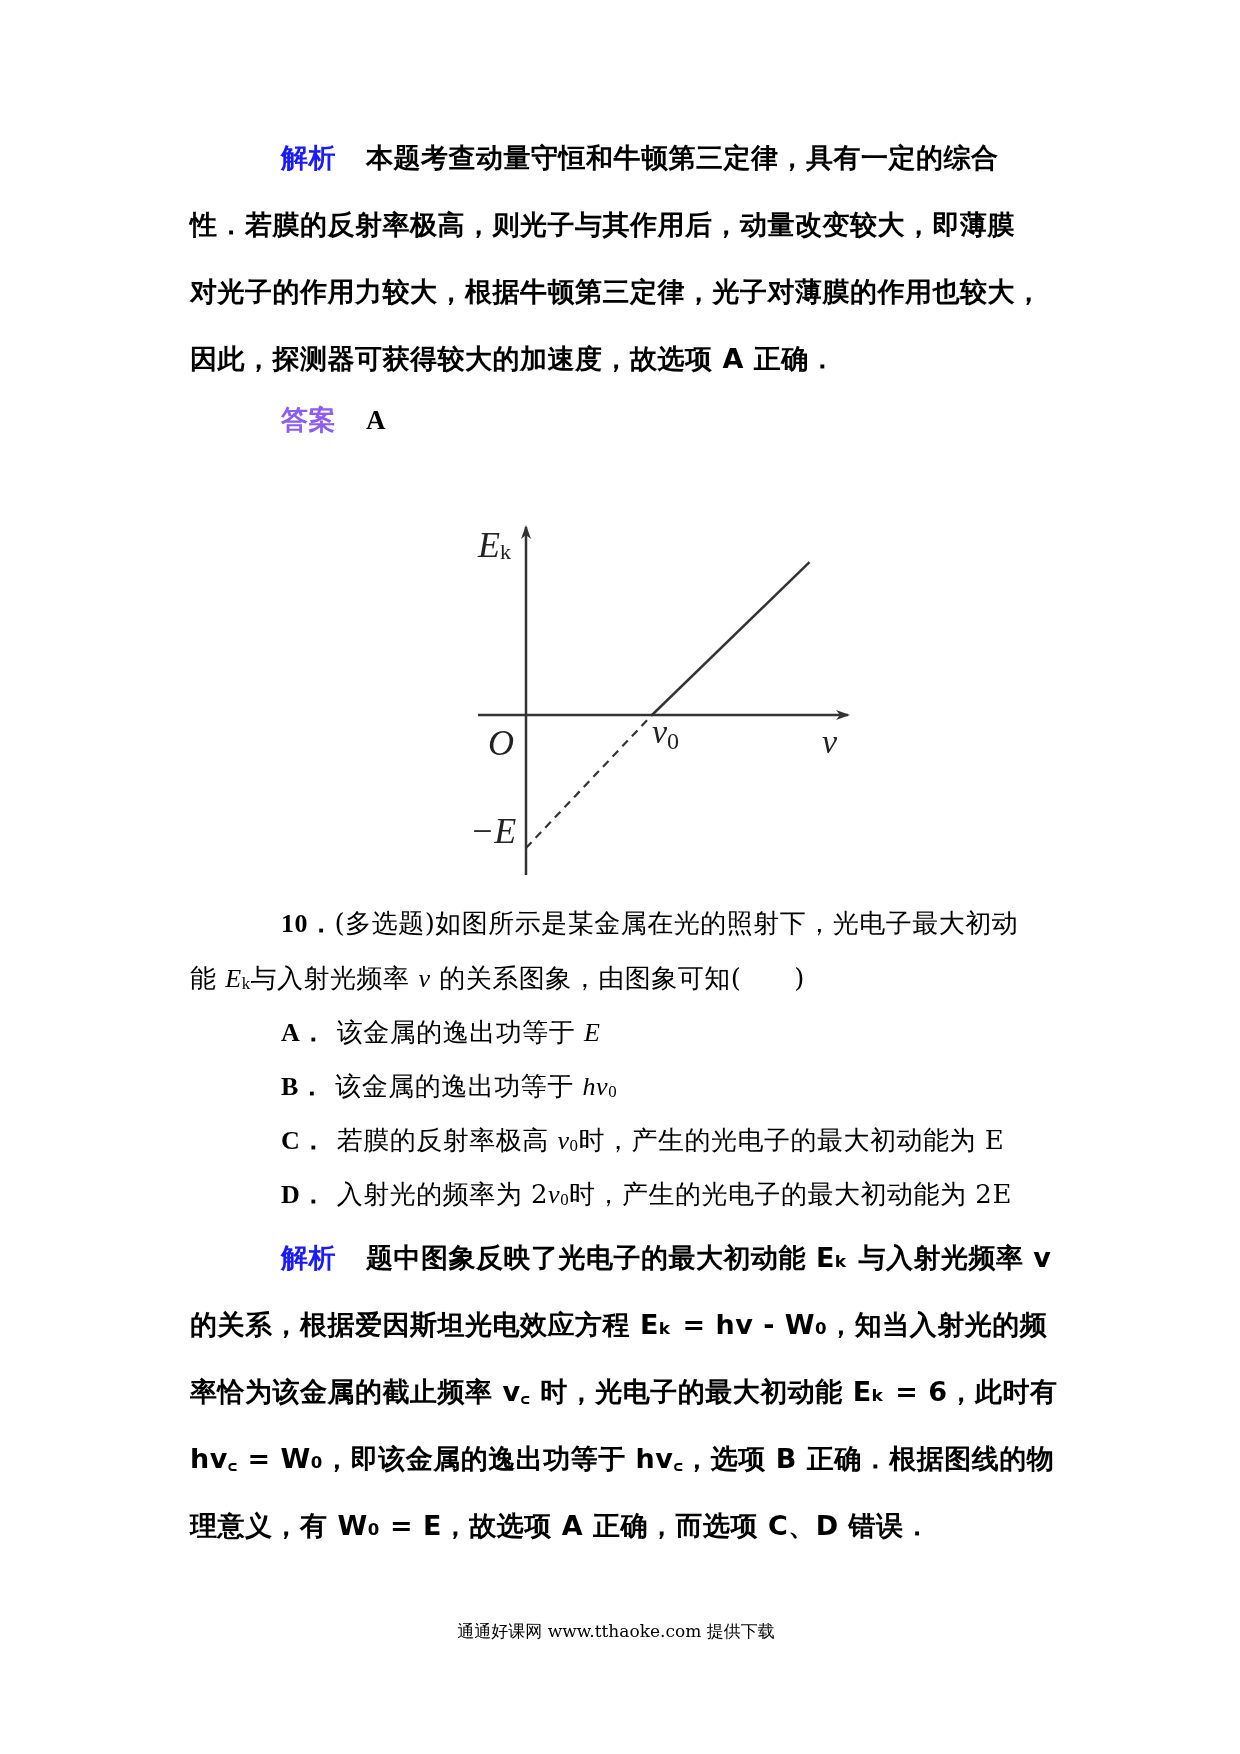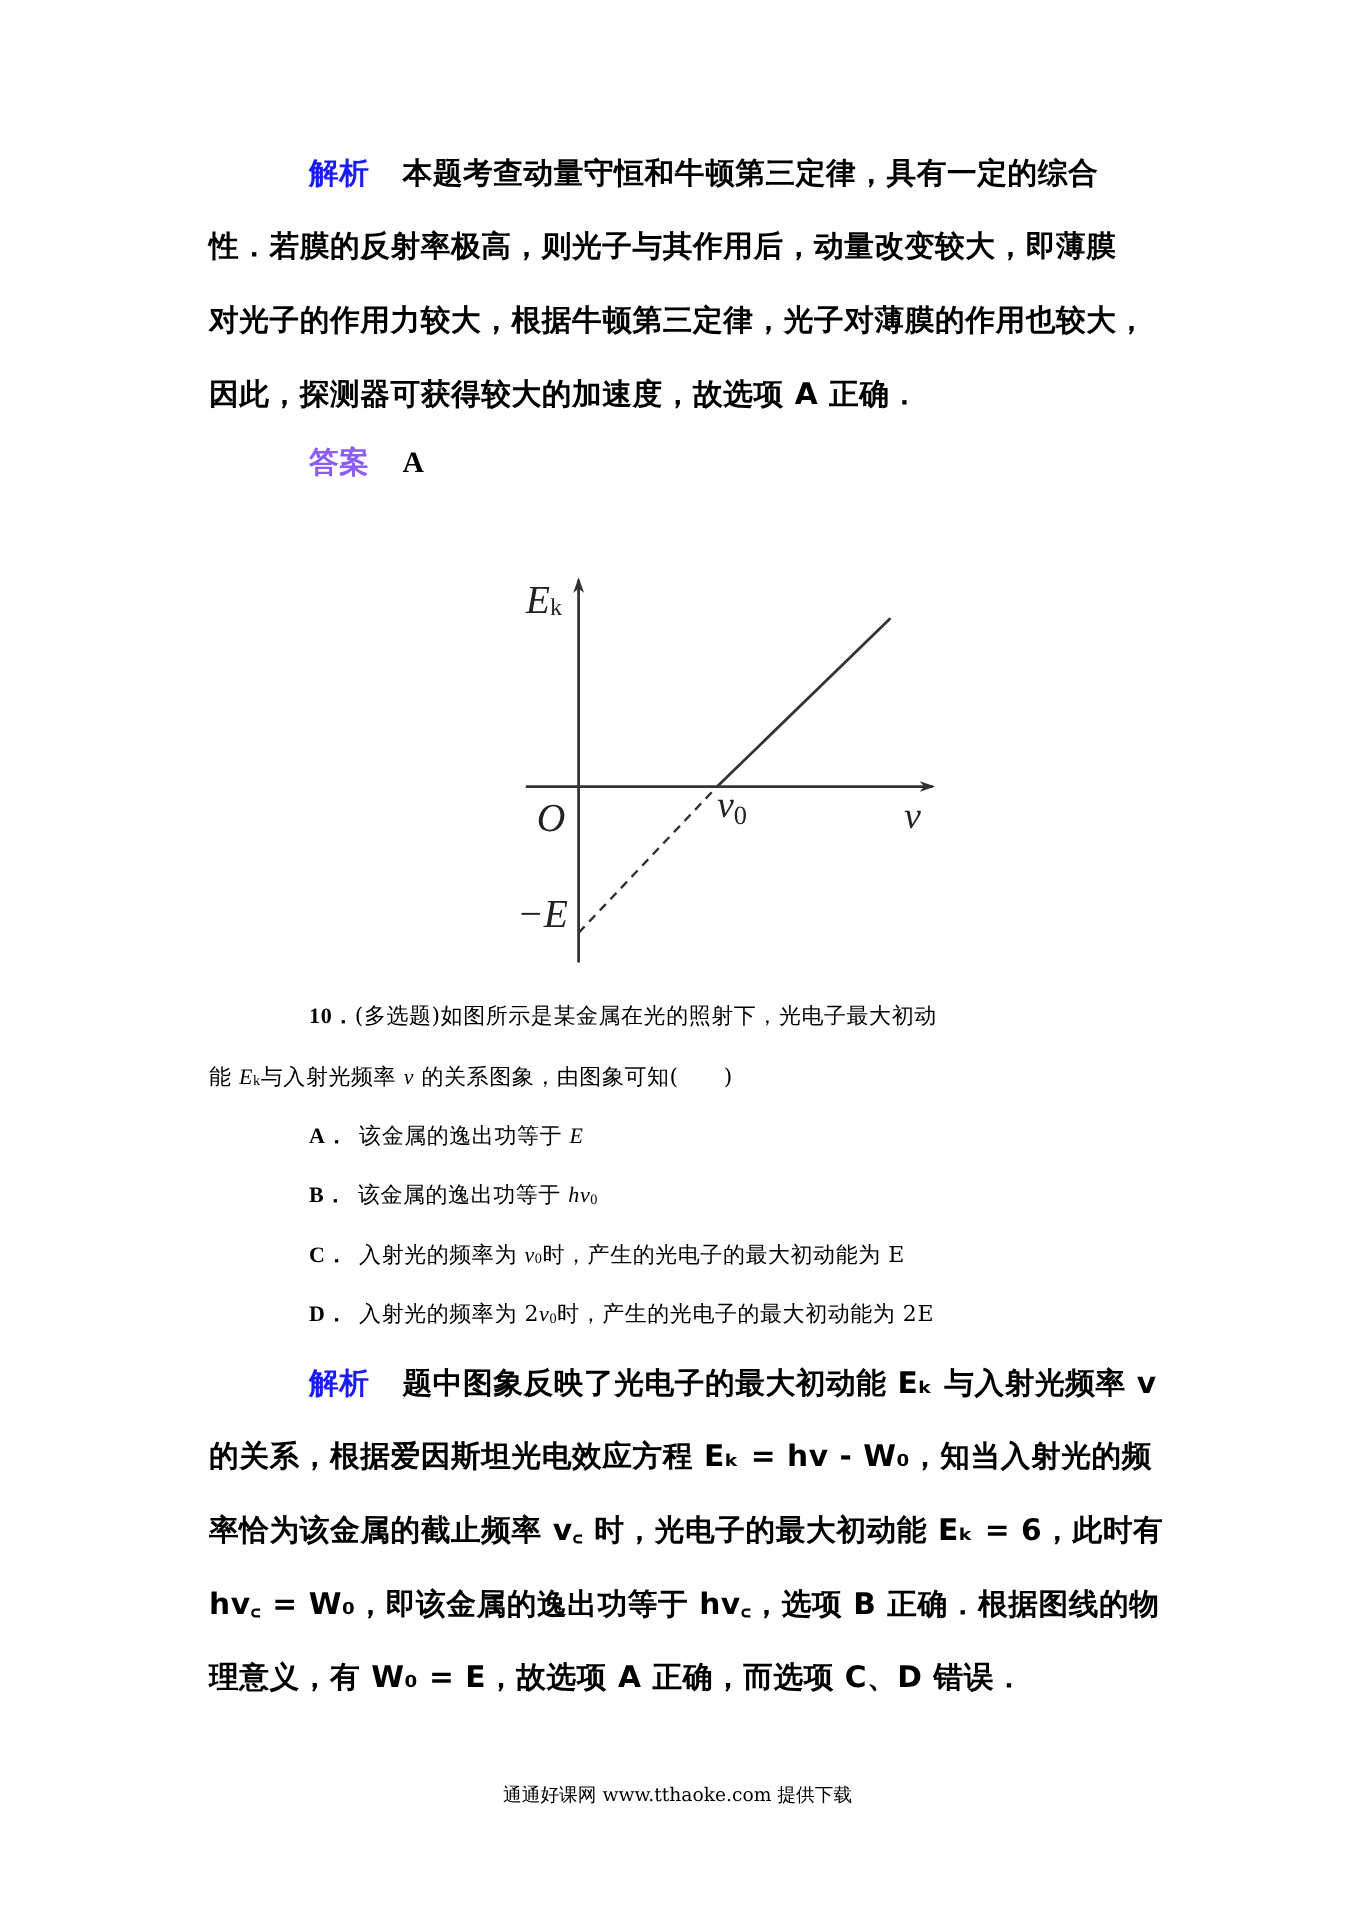--- a/index.html
+++ b/index.html
@@ -6,21 +6,21 @@
   body { width: 1240px; height: 1754px; position: relative; overflow: hidden;
          font-family: "DejaVu Sans", sans-serif; color: #000; }
   .line { position: absolute; left: 190px; width: 870px; white-space: nowrap;
           font-size: 27px; line-height: 40px; font-weight: bold; letter-spacing: 0.5px; }
   .line.indent { left: 246px; margin-left: 35px; }
   .label-blue { color: #1a1aff; font-weight: bold; margin-right: 30px; }
   .label-red { color: #8b5cf6; font-weight: bold; margin-right: 30px; }
   .serif { font-family: "Liberation Serif", serif; }
   .it { font-family: "Liberation Serif", serif; font-style: italic; }
   .sub { font-size: 0.65em; vertical-align: -0.1em; font-style: normal; font-family: "Liberation Serif", serif; }
-  .q { font-weight: normal; font-family: "DejaVu Serif", serif; font-size: 20px; }
+  .q { font-weight: normal; font-family: "DejaVu Serif", serif; font-size: 26px; }
   .q .num { font-weight: bold; font-family: "Liberation Serif", serif; }
   .opt-letter { font-family: "Liberation Serif", serif; font-weight: bold; margin-right: 10px; }
   #figure { position: absolute; left: 450px; top: 505px; width: 420px; height: 380px; }
   #figure text { font-family: "Liberation Serif", serif; font-style: italic; fill: #222; }
   .footer { position: absolute; top: 1620px; left: 0; width: 1232px; text-align: center;
             font-size: 17px; font-family: "DejaVu Serif", serif; color: #000; }
 </style>
 </head>
 <body>
 
@@ -59,21 +59,21 @@
   <span>能 </span><span class="it"><span>E</span><span class="sub">k</span></span><span>与入射光频率 </span><span class="it">v</span><span> 的关系图象，由图象可知(　　)</span>
 </div>
 
 <div class="line indent q" style="top:1012px;">
   <span class="opt-letter">A．</span><span>该金属的逸出功等于 </span><span class="it">E</span>
 </div>
 <div class="line indent q" style="top:1066px;">
   <span class="opt-letter">B．</span><span>该金属的逸出功等于 </span><span class="it">hv</span><span class="sub">0</span>
 </div>
 <div class="line indent q" style="top:1120px;">
-  <span class="opt-letter">C．</span><span>入射光的频率为 </span><span class="it">v</span><span class="sub">0</span><span>时，产生的光电子的最大初动能为 E</span>
+  <span class="opt-letter">C．</span><span>若膜的反射率极高 </span><span class="it">v</span><span class="sub">0</span><span>时，产生的光电子的最大初动能为 E</span>
 </div>
 <div class="line indent q" style="top:1174px;">
   <span class="opt-letter">D．</span><span>入射光的频率为 2</span><span class="it">v</span><span class="sub">0</span><span>时，产生的光电子的最大初动能为 2E</span>
 </div>
 
 <div class="line indent" style="top:1238px;">
   <span class="label-blue">解析</span><span>题中图象反映了光电子的最大初动能 Eₖ 与入射光频率 v</span>
 </div>
 <div class="line" style="top:1305px;">的关系，根据爱因斯坦光电效应方程 Eₖ = hv - W₀，知当入射光的频</div>
 <div class="line" style="top:1372px;">率恰为该金属的截止频率 v꜀ 时，光电子的最大初动能 Eₖ = 6，此时有</div>

